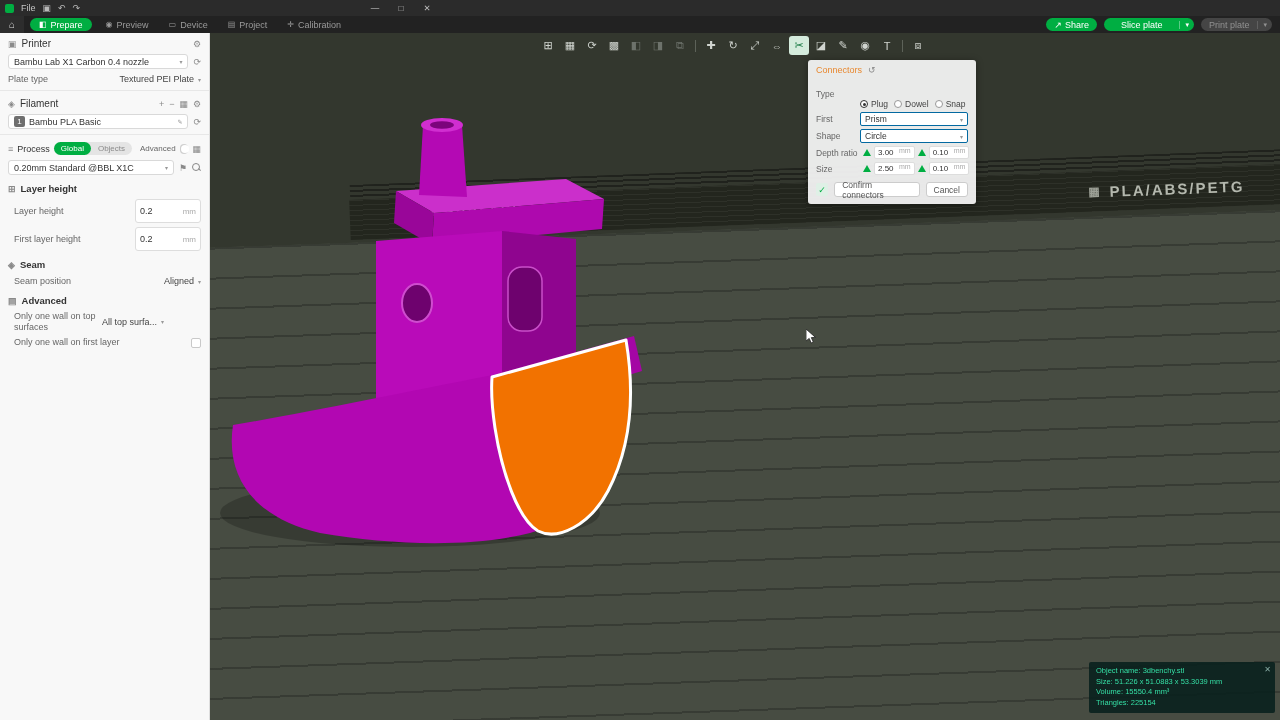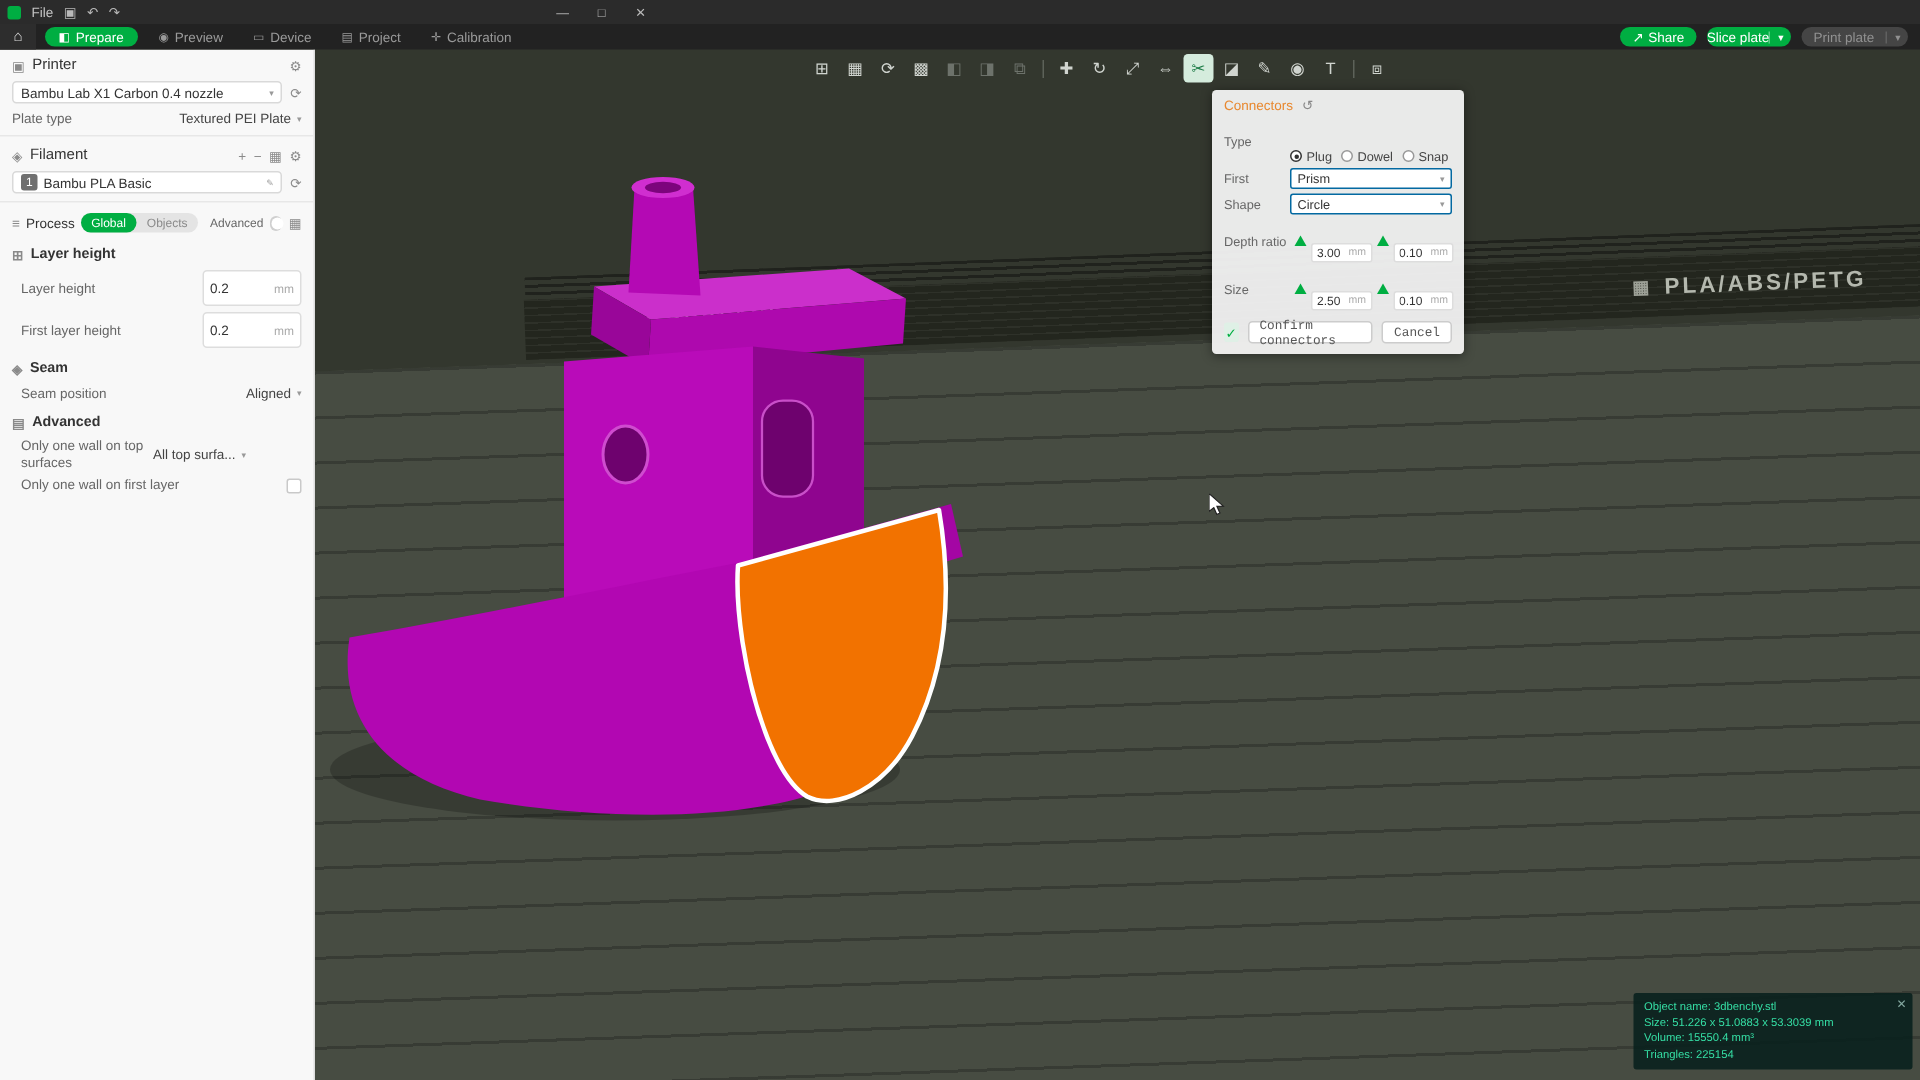--- a/index.html
+++ b/index.html
@@ -28,21 +28,21 @@
   .tab { display:flex; align-items:center; gap:4px; padding:0 10px; height:17px;
     font-size:9px; color:#9a9a9a; }
   .tab .tg { font-size:8px; }
   .tab.active { background:transparent; padding:0 4px 0 6px; }
   .tab.active .pillw { background:#00ae42; color:#fff; border-radius:8px; height:13px;
     display:flex; align-items:center; gap:4px; padding:0 9px; }
   .tb-actions { margin-left:auto; display:flex; align-items:center; gap:7px; padding-right:8px; }
   .pill { height:13px; border-radius:7px; display:flex; align-items:center; font-size:9px; }
   .pill.share { background:#00ae42; color:#fff; gap:3px; padding:0 8px; }
   .pill.slice { background:#00ae42; color:#fff; padding:0; overflow:hidden; }
-  .pill.slice .main { padding:0 0; }
+  .pill.slice .main { padding:0 17px; }
   .pill.slice .dcar { padding:0 5px; border-left:1px solid rgba(255,255,255,.35); font-size:7px; }
   .pill.print { background:#454545; color:#919191; padding:0; overflow:hidden; }
   .pill.print .main { padding:0 8px; }
   .pill.print .dcar { padding:0 5px; border-left:1px solid rgba(255,255,255,.15); font-size:7px; }
 
   
   .sidebar { position:absolute; top:33px; left:0; width:210px; bottom:0; background:#f8f8f8;
     border-right:1px solid #dedede; font-size:9px; color:#555; z-index:40; }
   .shead { display:flex; align-items:center; gap:5px; padding:5px 8px 3px; color:#333; font-size:10px; }
   .shead .sp { flex:1; }
@@ -122,29 +122,29 @@
   .rdot { width:8px; height:8px; border:1px solid #999; border-radius:50%; background:#fff; position:relative; }
   .rdot.sel { border-color:#333; }
   .rdot.sel::after { content:""; position:absolute; left:1.5px; top:1.5px; right:1.5px; bottom:1.5px;
     background:#333; border-radius:50%; }
   .c-combo { flex:1; height:14px; background:#fff; border:1px solid #0369a1; border-radius:2px;
     display:flex; align-items:center; padding:0 4px; color:#333; }
   .c-combo .caret { margin-left:auto; font-size:6px; color:#999; }
   .sl-tri { width:0; height:0; border-left:4px solid transparent; border-right:4px solid transparent;
     border-bottom:7px solid #00ae42; margin:0 3px; }
   .c-num { width:41px; height:13px; background:#fff; border:1px solid #ddd; border-radius:2px;
-    display:flex; align-items:center; padding:0 3px;margin-top:16px; }
+    display:flex; padding:0 3px; }
   .c-num input { width:21px; border:none; outline:none; background:none; font-size:8px; color:#333;
     font-family:inherit; padding:0; }
   .c-num .unit { margin-left:auto; color:#aaa; font-size:7px; }
   .c-actions { display:flex; align-items:center; gap:6px; margin-top:7px; }
   .c-check { width:13px; height:13px; background:#dff0e6; color:#00ae42; border-radius:2px;
     display:flex; align-items:center; justify-content:center; font-size:9px; }
   .c-btn { height:15px; border:1px solid #ccc; border-radius:3px; background:#fff; display:flex;
-    align-items:center; padding:4px 7px; color:#555; font-size:8.5px;font-family:Liberation Mono, monospace; }
+    align-items:center; padding:4px 7px; color:#555; font-size:8.5px; }
 
   .benchy-wrap { position:absolute; left:0; top:0; width:1070px; height:687px; z-index:10; }
   .cursor { position:absolute; left:596px; top:296px; z-index:35; }
 
   .obj-info { position:absolute; right:5px; bottom:7px; width:186px; z-index:25;
     background:rgba(8,32,28,.88); border-radius:2px; padding:4px 7px 5px; font-size:7.5px;
     line-height:1.4; color:#35dfa5; }
   .obj-info .close { position:absolute; right:4px; top:2px; color:#86aaa2; font-size:8px; }
 </style>
 </head>
@@ -254,20 +254,28 @@
     <span class="hic">≡</span>
     <span style="font-size:9px;">Process</span>
     <span class="seg">
       <span class="on">Global</span>
       <span class="off">Objects</span>
     </span>
     <span class="sp"></span>
     <span class="advlbl">Advanced</span>
     <span class="toggle"></span>
     <span class="hic">▦</span>
+  </div>
+  <div class="combo-row">
+    <div class="combo">
+      <span>0.20mm Standard @BBL X1C</span>
+      <span class="caret">▾</span>
+    </div>
+    <span class="hic">⚑</span>
+    <span class="search-ic"></span>
   </div>
 
 
   <div class="sec-head">
     <span class="hic">⊞</span>
     <span>Layer height</span>
   </div>
   <div class="param">
     <span class="lbl">Layer height</span>
     <div class="valbox">

